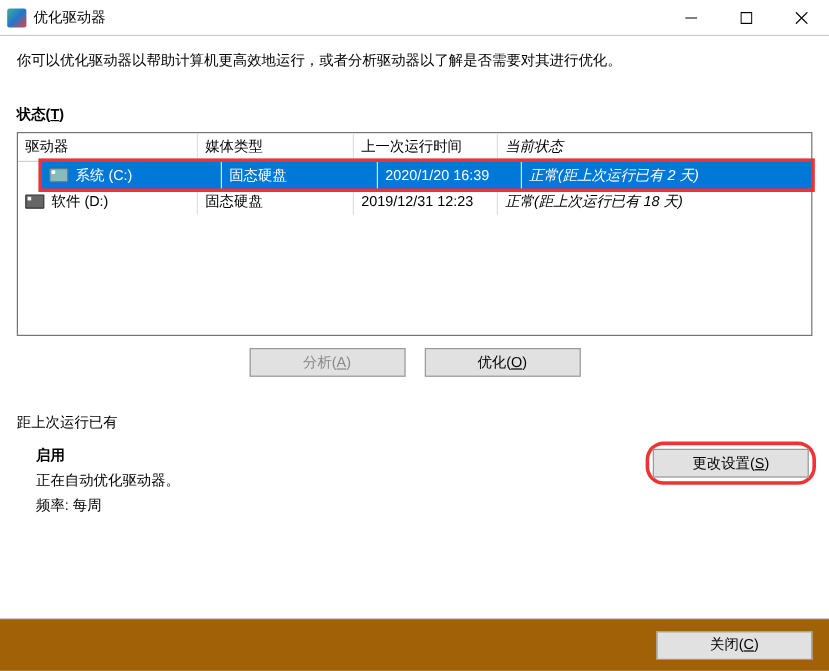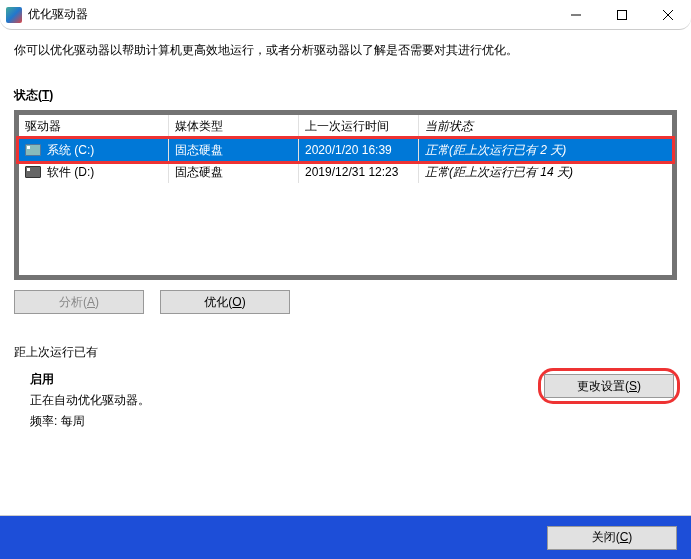--- a/index.html
+++ b/index.html
@@ -1,47 +1,47 @@
 <!DOCTYPE html>
 <html><head>
   <meta charset="utf-8">
   <style>
     * { box-sizing: border-box; margin: 0; padding: 0; }
     body { font-family: "Microsoft YaHei", "Segoe UI", sans-serif; font-size: 12px; background: #fff; width: 691px; height: 559px; overflow: hidden; }
-    .titlebar { display: flex; align-items: center; height: 30px; border-bottom: 1px solid #ccc; border-radius: 12px; }
+    .titlebar { display: flex; align-items: center; height: 30px; border-bottom: 1px solid #ccc; }
     .titlebar-icon { width: 16px; height: 16px; margin: 0 6px; background: linear-gradient(135deg,#4a9,#27c,#d44); border-radius: 2px; }
     .titlebar-text { flex: 1; font-size: 12px; }
     .winbtn { width: 46px; height: 30px; display: flex; align-items: center; justify-content: center; color: #333; }
     .content { padding: 12px 14px 0 14px; }
     .desc { font-size: 12px; margin-bottom: 28px; }
     .status-label { font-size: 12px; margin-bottom: 6px; font-weight: bold; }
-    .grid-wrap { border: 5px solid #737373; height: 170px; background: #fff; }
+    .grid-wrap { border: 1px solid #737373; height: 170px; background: #fff; }
     .grid-header { display: flex; height: 24px; align-items: center; border-bottom: 1px solid #d0d0d0; font-size: 12px; }
     .col1 { width: 150px; padding-left: 6px; border-right: 1px solid #e0e0e0; height: 100%; display: flex; align-items: center; }
     .col2 { width: 130px; padding-left: 6px; border-right: 1px solid #e0e0e0; height: 100%; display: flex; align-items: center; }
     .col3 { width: 120px; padding-left: 6px; border-right: 1px solid #e0e0e0; height: 100%; display: flex; align-items: center; }
     .col4 { flex: 1; padding-left: 6px; height: 100%; display: flex; align-items: center; font-style: italic; }
     .grid-body .row { display: flex; height: 22px; align-items: center; font-size: 12px; }
     .grid-body .row.selected { background: #0078d7; color: #fff; }
     .drive-icon { width: 16px; height: 12px; background: #8bb; border: 1px solid #579; border-radius: 1px; margin-right: 6px; display: inline-block; position: relative; }
     .drive-icon::after { content: ""; position: absolute; left: 1px; top: 1px; width: 3px; height: 3px; background: #fff; }
     .row .col1 { display: flex; align-items: center; }
     .row.normal .drive-icon { background: #666; border-color: #333; }
-    .highlight-red { position: relative; box-shadow: 0 0 0 3px #e33; z-index: 5; }
+    .highlight-red { position: relative; box-shadow: 0 0 0 3px #e33; z-index: 5; margin-left: 20px; }
     .highlight-red-btn { box-shadow: 0 0 0 3px #e33; padding: 3px; border-radius: 12px; }
-    .action-row { display: flex; justify-content: flex-start; gap: 16px; margin-top: 10px; }
+    .action-row { display: flex; justify-content: center; gap: 16px; margin-top: 10px; }
     .btn { width: 130px; height: 24px; border: 1px solid #999; background: #e1e1e1; font-size: 12px; font-family: inherit; cursor: default; }
     .btn:disabled { color: #888; }
     .section-title { margin-top: 30px; font-size: 12px; }
     .schedule-block { display: flex; margin-top: 10px; }
     .schedule-left { flex: 1; padding-left: 16px; }
     .schedule-left b { font-weight: bold; }
     .schedule-left div { margin-bottom: 4px; }
     .schedule-right { padding-right: 0; }
-    .footer { position: absolute; bottom: 0; left: 0; right: 0; border-top: 1px solid #ccc; height: 44px; display: flex; justify-content: flex-end; align-items: center; padding-right: 14px; background: #1d4ed8; padding-left: 44px; }
+    .footer { position: absolute; bottom: 0; left: 0; right: 0; border-top: 1px solid #ccc; height: 44px; display: flex; justify-content: flex-end; align-items: center; padding-right: 14px; background: #a16207; padding-left: 44px; }
     .u { text-decoration: underline; }
   </style>
 </head>
 <body>
 
 <div class="titlebar">
   <div class="titlebar-icon"></div>
   <div class="titlebar-text">优化驱动器</div>
   <div class="winbtn">
     <svg width="10" height="10" viewBox="0 0 10 10">
@@ -82,21 +82,21 @@
         <div class="col3">2020/1/20 16:39</div>
         <div class="col4">正常(距上次运行已有 2 天)</div>
       </div>
       <div class="row normal">
         <div class="col1">
             <span class="drive-icon"></span>
             <span>软件 (D:)</span>
           </div>
         <div class="col2">固态硬盘</div>
         <div class="col3">2019/12/31 12:23</div>
-        <div class="col4">正常(距上次运行已有 14 天)</div>
+        <div class="col4">正常(距上次运行已有 18 天)</div>
       </div>
     </div>
   </div>
 
   <div class="action-row">
     <button class="btn" disabled="">分析(<span class="u">A</span>)</button>
     <button class="btn">优化(<span class="u">O</span>)</button>
   </div>
 
   <div class="section-title">距上次运行已有</div>

